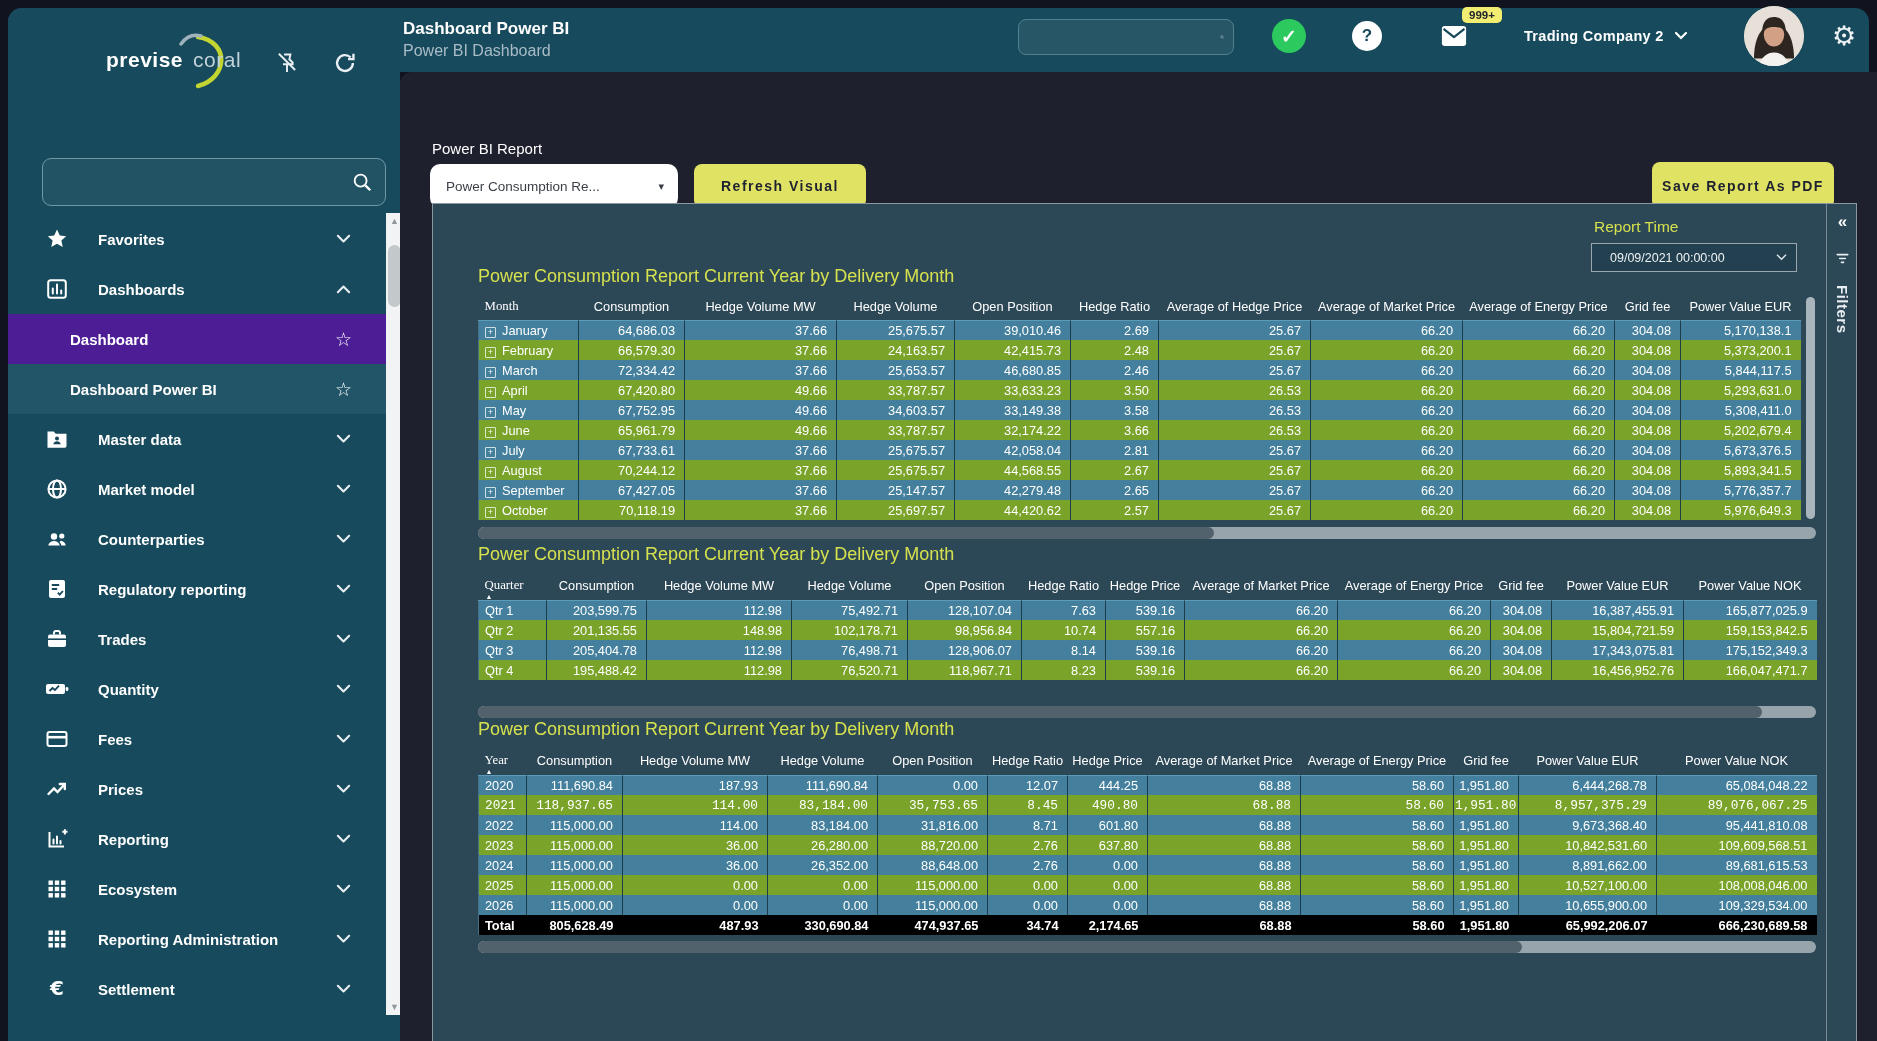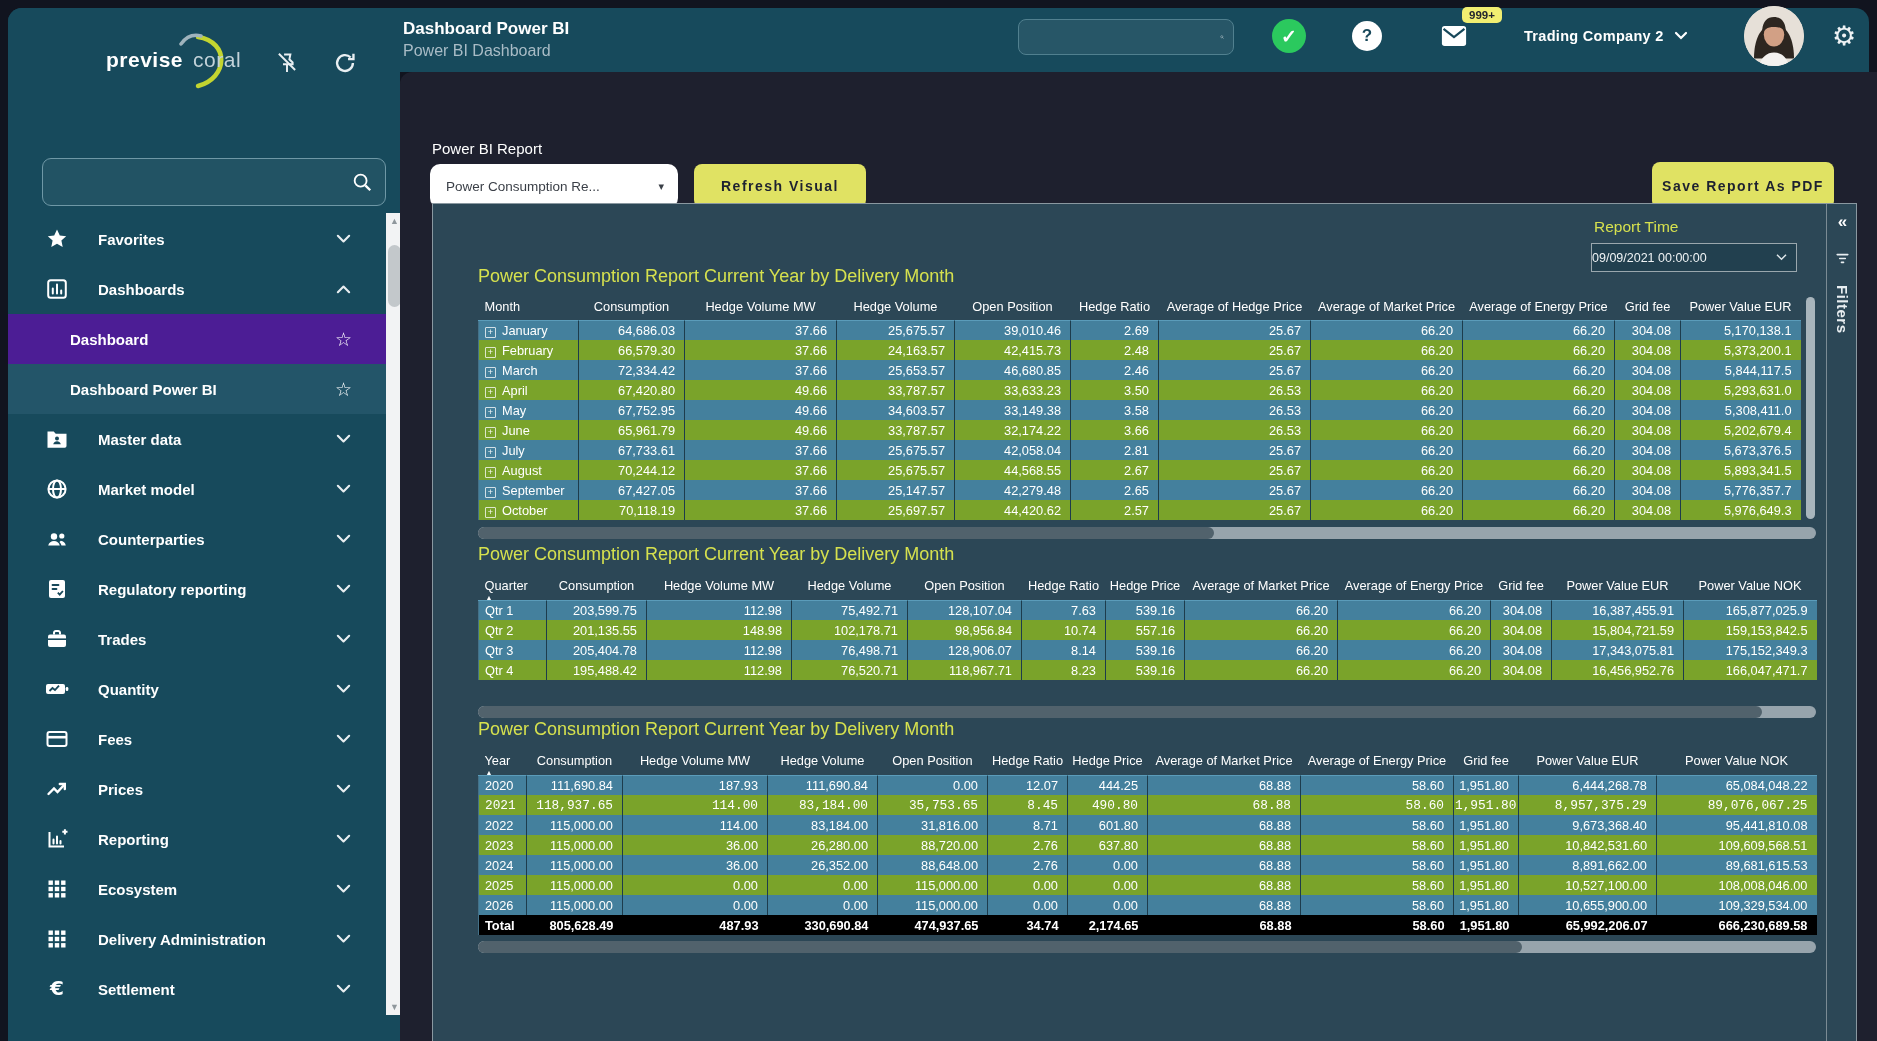--- a/index.html
+++ b/index.html
@@ -65,33 +65,33 @@
   .report-select .val{color:#3a3f47;font-size:13.5px;margin-left:16px;white-space:nowrap;overflow:hidden;max-width:186px;}
   .report-select .caret{margin-left:auto;margin-right:14px;color:#3a3f47;font-size:11px;}
   .btn-yellow{background:#e0e263;color:#1d2130;border:none;border-radius:8px;font-family:"Liberation Sans",sans-serif;font-weight:700;letter-spacing:1.5px;cursor:pointer;}
   .btn-refresh{position:absolute;left:694px;top:164px;width:172px;height:44px;font-size:14px;}
   .btn-save{position:absolute;left:1652px;top:162px;width:182px;height:47px;font-size:14px;}
 
   
   .panel{position:absolute;left:432px;top:203px;width:1425px;height:862px;background:#2c4756;border:1px solid #8a98a0;box-sizing:border-box;}
   .rt-label{position:absolute;left:1161px;top:14px;color:#d6e14e;font-size:15.5px;}
   .rt-select{position:absolute;left:1158px;top:39px;width:206px;height:29px;background:#22404f;border:1px solid #9aa7ad;display:flex;align-items:center;cursor:pointer;box-sizing:border-box;}
-  .rt-select .val{color:#eef2f4;font-size:12.5px;margin-left:0;white-space:nowrap;}
+  .rt-select .val{color:#eef2f4;font-size:12.5px;margin-left:18px;white-space:nowrap;}
   .rt-select svg{margin-left:auto;margin-right:8px;}
   .filters-rail{position:absolute;left:1393px;top:0;width:31px;height:100%;border-left:1px solid #7b8b94;display:flex;flex-direction:column;align-items:center;cursor:pointer;}
   .filters-rail .collapse{color:#fff;font-size:17px;font-weight:700;margin-top:8px;}
   .filters-rail .ficon{margin-top:18px;color:#e8eef1;}
   .filters-rail .flabel{margin-top:14px;color:#e8eef1;font-size:15px;font-weight:700;writing-mode:vertical-rl;letter-spacing:.5px;}
 
   
   .tsection{position:absolute;left:45px;}
   .ttitle{color:#d6e14e;font-size:18px;font-weight:500;height:28px;white-space:nowrap;}
   table.grid{border-collapse:collapse;table-layout:fixed;}
   table.grid th{color:#fff;font-size:12.8px;font-weight:400;text-align:center;white-space:nowrap;overflow:hidden;position:relative;padding:0 2px;}
-  table.grid th.first{text-align:left;padding-left:6px;}
+  table.grid th.first{text-align:left;padding-left:6px;font-family:Liberation Serif, serif;}
   .sort{position:absolute;left:7px;bottom:-1px;font-size:7px;color:#fff;}
   table.grid td{font-size:12.8px;color:#fff;white-space:nowrap;overflow:hidden;border-right:1px solid rgba(10,45,62,.42);}
   table.grid td:last-child{border-right:none;}
   table.grid td.num{text-align:right;padding-right:9px;}
   table.grid td.keycell{padding-left:6px;}
   tr.blue{background:#44809d;}
   tr.green{background:#7aa32a;}
   tr.total{background:#000000;font-weight:700;}
   tr.total td{border-right:none;}
   tbody tr:first-child td{border-top:1px solid #5b9cba;}
@@ -337,21 +337,21 @@
               <rect x="9.8" y="3.5" width="4.4" height="4.4"></rect>
               <rect x="16.1" y="3.5" width="4.4" height="4.4"></rect>
               <rect x="3.5" y="9.8" width="4.4" height="4.4"></rect>
               <rect x="9.8" y="9.8" width="4.4" height="4.4"></rect>
               <rect x="16.1" y="9.8" width="4.4" height="4.4"></rect>
               <rect x="3.5" y="16.1" width="4.4" height="4.4"></rect>
               <rect x="9.8" y="16.1" width="4.4" height="4.4"></rect>
               <rect x="16.1" y="16.1" width="4.4" height="4.4"></rect>
             </svg>
           </span>
-          <span class="nav-label">Delivery Administration</span>
+          <span class="nav-label">Reporting Administration</span>
           <span class="nav-chev">
             <svg width="17" height="12" viewBox="0 0 24 17" fill="none" stroke="currentColor" stroke-width="3" stroke-linecap="round" stroke-linejoin="round">
               <path d="M4 4l8 8 8-8"></path>
             </svg>
           </span>
         </div>
         <div class="nav-item">
           <span class="nav-ico">
             <svg width="24" height="24" viewBox="0 0 24 24">
               <text x="12" y="18" font-size="20" font-weight="bold" text-anchor="middle" fill="currentColor" font-family="DejaVu Sans, sans-serif">€</text>

